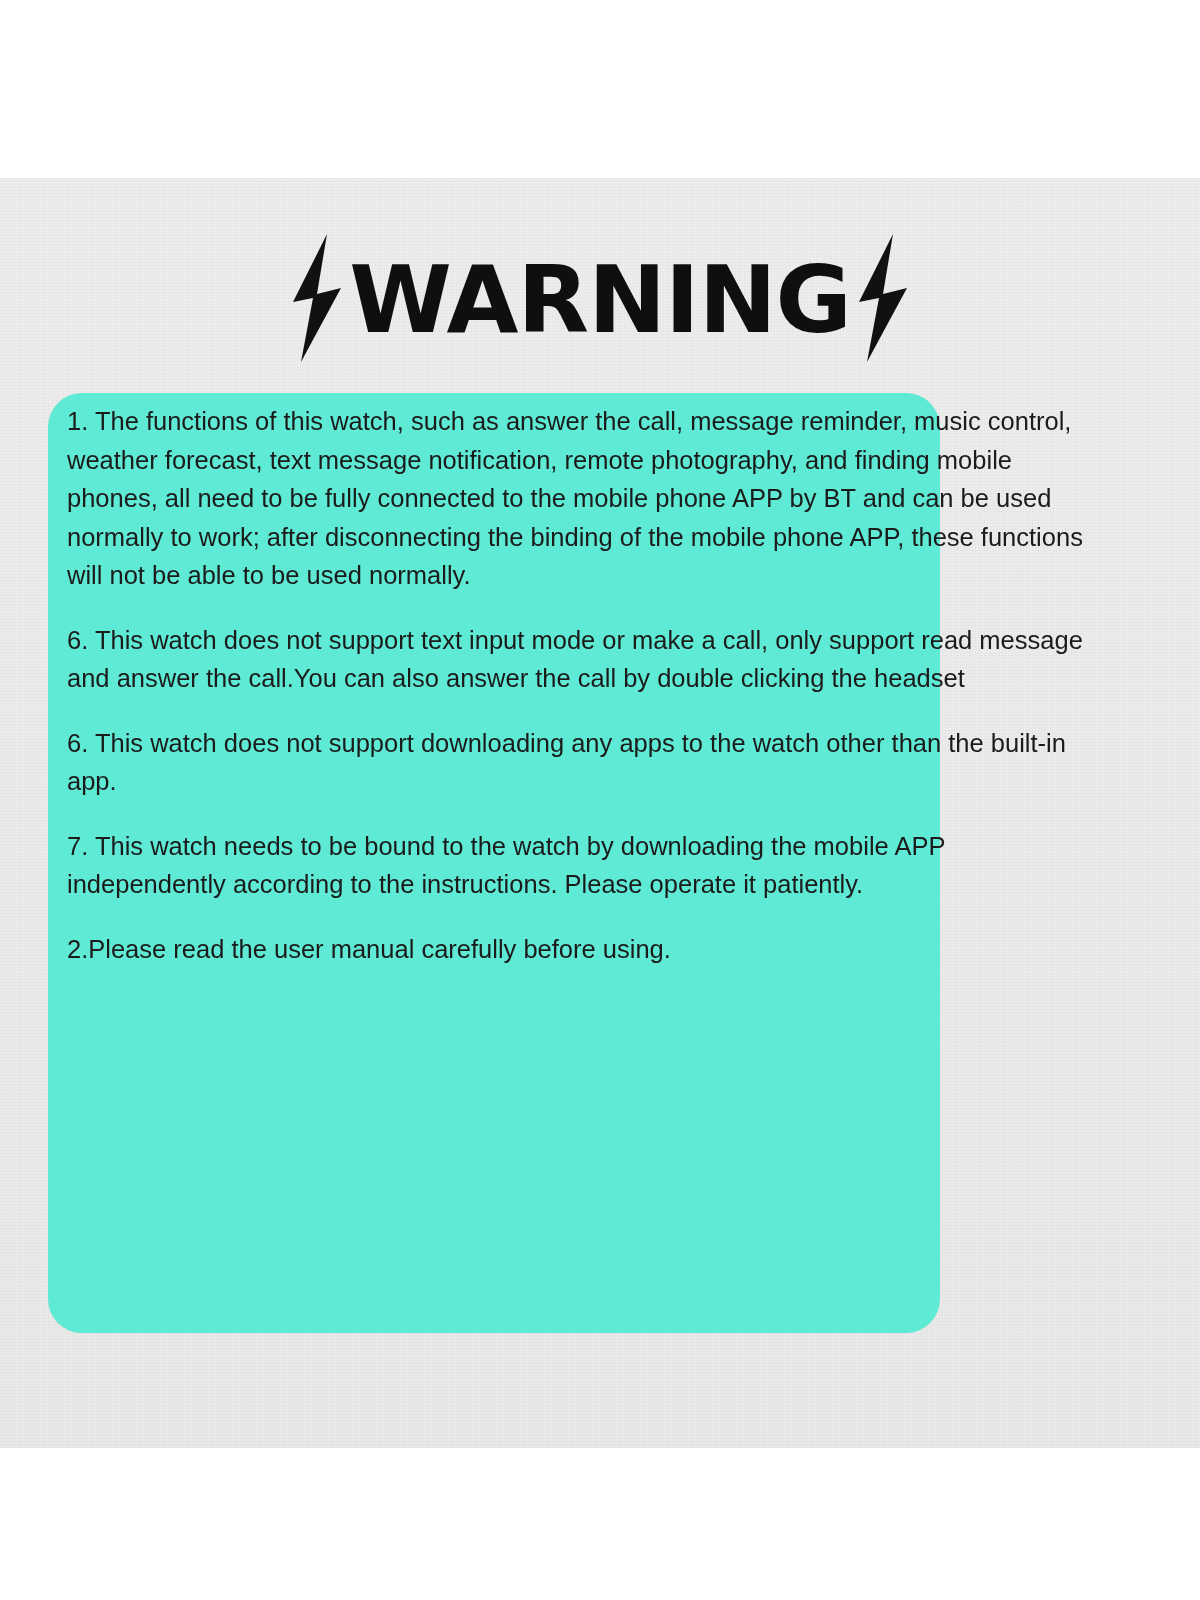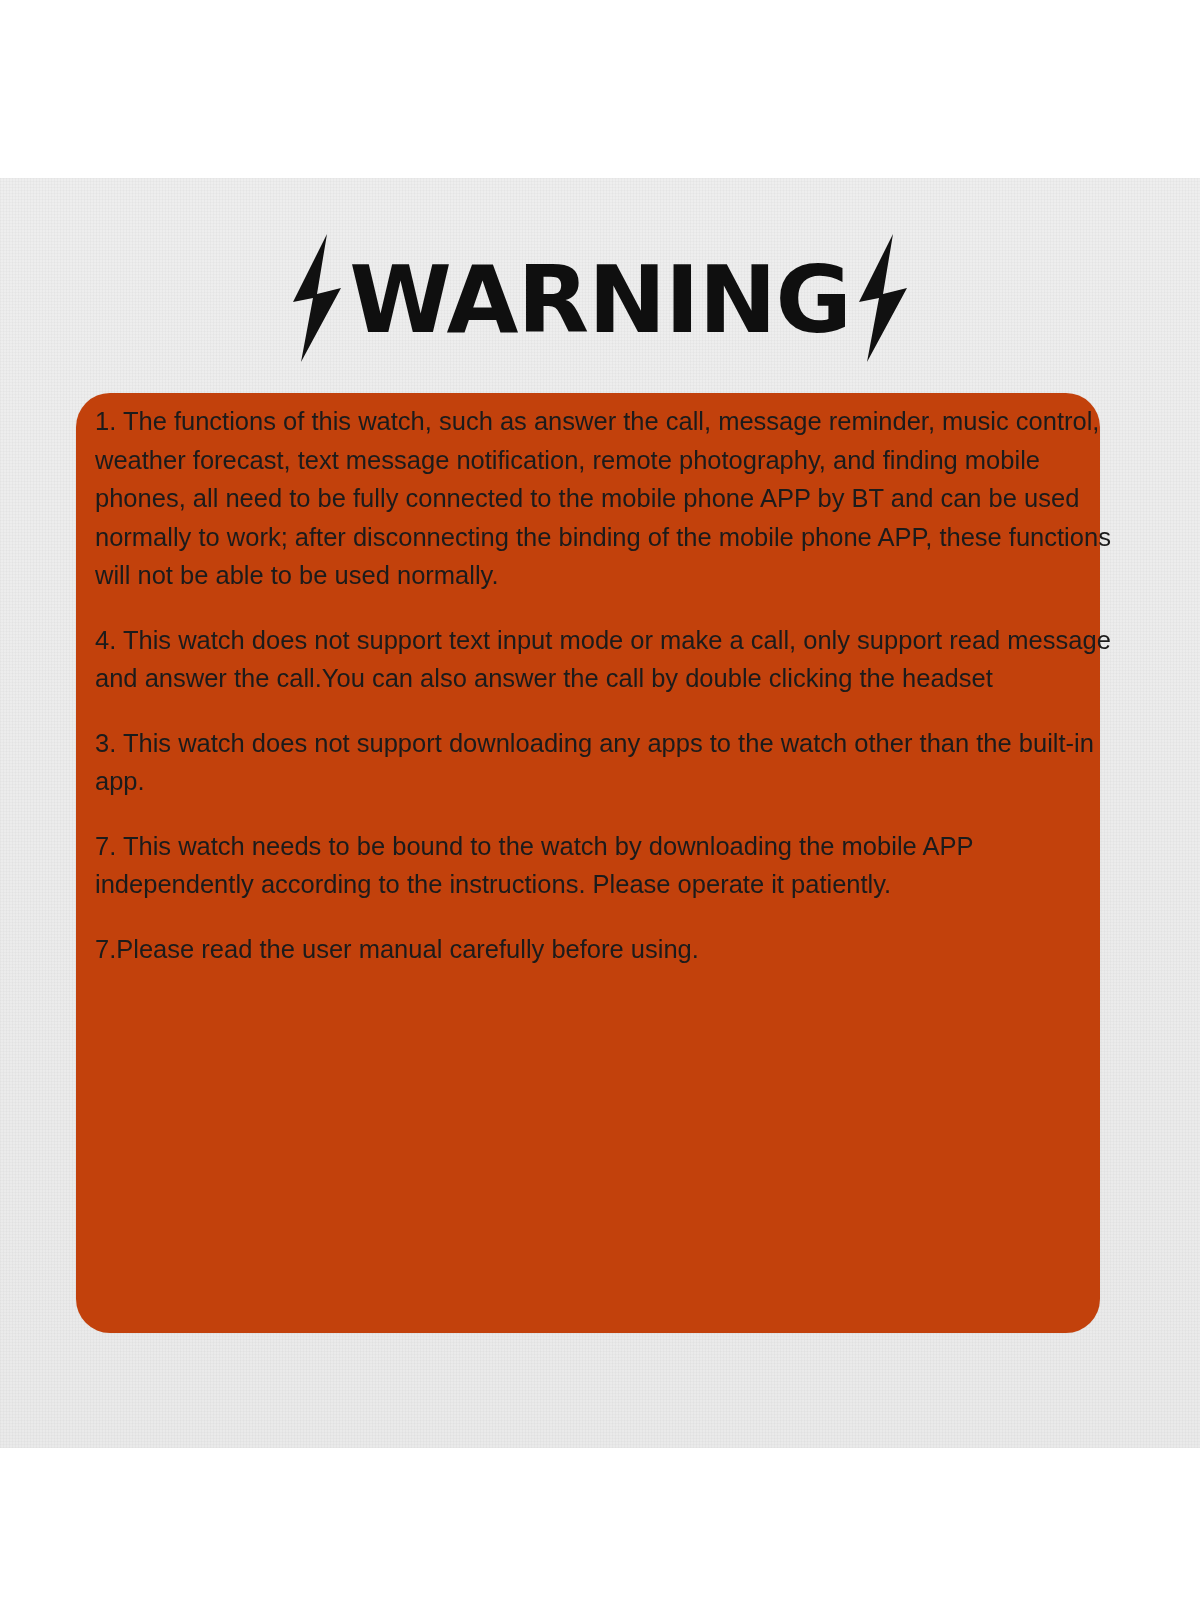--- a/index.html
+++ b/index.html
@@ -57,26 +57,25 @@
     line-height: 1;
     white-space: nowrap;
     margin: 0;
   }
 
   
   .card {
     position: absolute;
     left: 48px;
     top: 393px;
-    width: 1024px;
+    width: 892px;
     height: 940px;
-    background: #c2410c;
+    background: #5eead4;
     border-radius: 34px;
     box-shadow: 0 0 0 1px rgba(0,0,0,0.01);
-    margin-left: 28px;
   }
 
   .card-inner {
     position: absolute;
     left: 19px;
     top: 9px;
     width: 1024px;
   }
 
   .notice {
@@ -109,20 +108,20 @@
     <span class="bolt">
       <svg width="60" height="132" viewBox="0 0 60 132" xmlns="http://www.w3.org/2000/svg">
         <path d="M40 2 L6 70 L26 66 L14 130 L54 56 L30 62 Z" fill="#111111"></path>
       </svg>
     </span>
   </div>
 
   <div class="card">
     <div class="card-inner">
       <p class="notice">1. The functions of this watch, such as answer the call, message reminder, music control, weather forecast, text message notification, remote photography, and finding mobile phones, all need to be fully connected to the mobile phone APP by BT and can be used normally to work; after disconnecting the binding of the mobile phone APP, these functions will not be able to be used normally.</p>
-      <p class="notice">4. This watch does not support text input mode or make a call, only support read message and answer the call.You can also answer the call by double clicking the headset</p>
-      <p class="notice">3. This watch does not support downloading any apps  to the watch other than the built-in app.</p>
+      <p class="notice">6. This watch does not support text input mode or make a call, only support read message and answer the call.You can also answer the call by double clicking the headset</p>
+      <p class="notice">6. This watch does not support downloading any apps  to the watch other than the built-in app.</p>
       <p class="notice">7. This watch needs to be bound to the watch by downloading the mobile APP independently according to the instructions. Please operate it patiently.</p>
-      <p class="notice">7.Please read the user manual carefully before using.</p>
+      <p class="notice">2.Please read the user manual carefully before using.</p>
     </div>
   </div>
 
 </div>
 
 </body></html>

